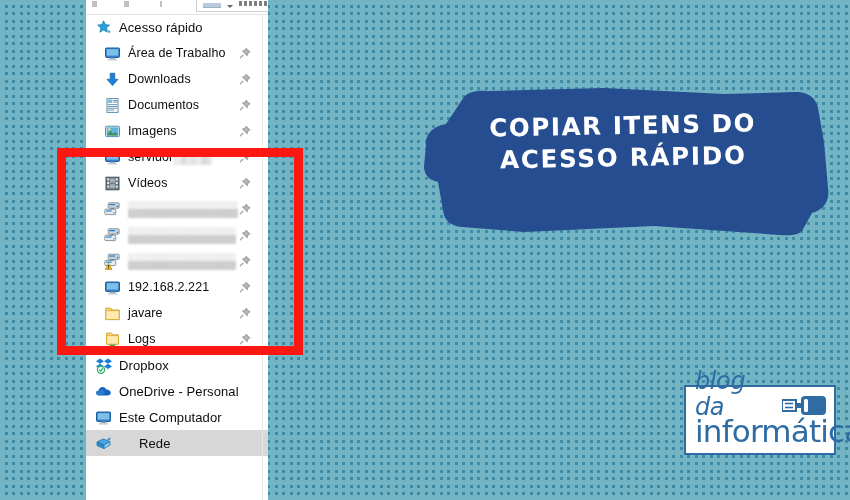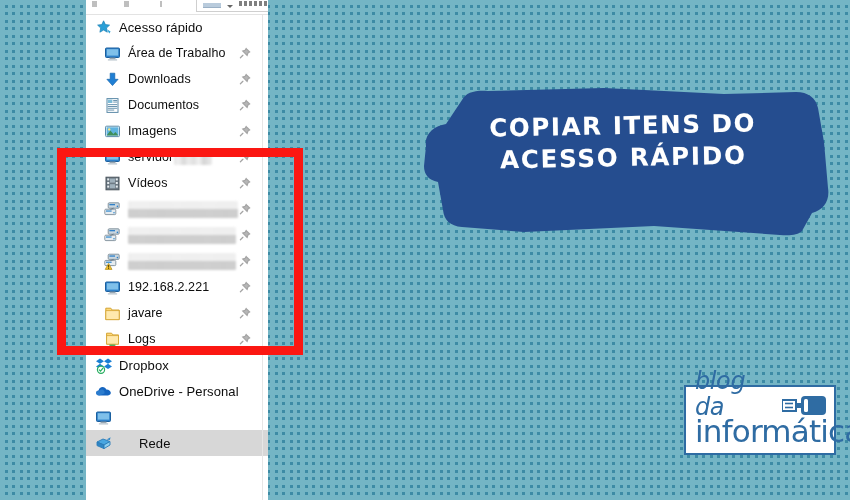--- a/index.html
+++ b/index.html
@@ -531,20 +531,21 @@
       </svg></span>
         <span class="nav-label big">OneDrive - Personal</span>
       </div>
       <div class="nav-row indent-0">
         <span class="nav-icon"><svg width="17" height="17" viewBox="0 0 17 17">
         <rect x="1.5" y="3" width="14" height="9.5" rx="1" fill="#2f80c9" stroke="#1a5f9e" stroke-width="1"></rect>
         <rect x="2.8" y="4.2" width="11.4" height="6.4" fill="#7fc0ea"></rect>
         <rect x="5.5" y="12.6" width="6" height="1.6" fill="#9aa7b2"></rect>
         <rect x="3.8" y="14.2" width="9.4" height="1.3" rx=".5" fill="#b8c3cc"></rect>
       </svg></span>
+        <span class="nav-label big">Este Computador</span>
       </div>
       <div class="nav-row indent-0 selected">
         <span class="nav-icon"><svg width="17" height="17" viewBox="0 0 17 17">
         <path d="M2 7 L8 4 L15 6.5 L9 10 Z" fill="#49a6e0" stroke="#2a7cb8" stroke-width=".9"></path>
         <path d="M2 7 L2 10.6 L9 13.6 L9 10 Z" fill="#2f86c5" stroke="#2a7cb8" stroke-width=".9"></path>
         <path d="M9 10 L15 6.5 L15 10 L9 13.6 Z" fill="#8fd0f0" stroke="#2a7cb8" stroke-width=".9"></path>
         <path d="M11.6 4.6 L15.6 2.2 L14.9 5 Z" fill="#2f86c5"></path>
       </svg></span>
         <span class="nav-label big">Rede</span>
       </div>

